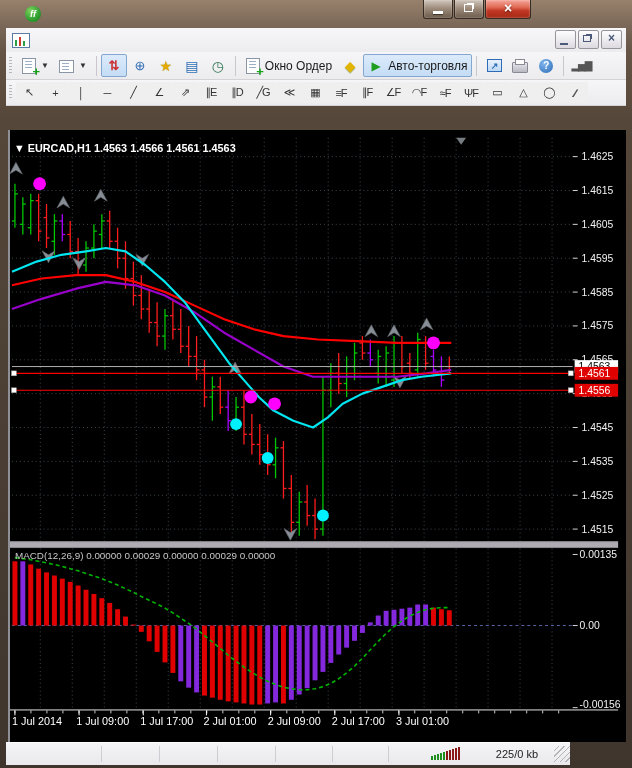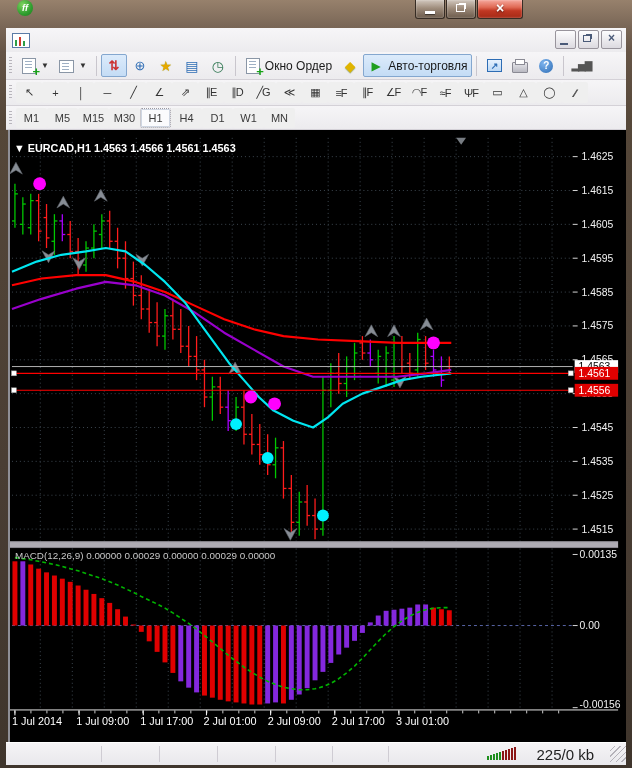--- a/index.html
+++ b/index.html
@@ -1,19 +1,19 @@
 <!DOCTYPE html>
 <html><head>
 <meta charset="utf-8">
 <style>
   html,body{margin:0;padding:0}
   body{width:632px;height:768px;overflow:hidden;font-family:"Liberation Sans",sans-serif;background:#463a31;position:relative}
   .win{position:absolute;inset:0;background:linear-gradient(180deg,#97816c,#7a6757 26px,#655446 52px,#554739 120px,#4a3e34 60%,#3f352c)}
   
-  .titlebar{position:absolute;left:8px;top:0;width:524px;height:28px;display:flex;}
+  .titlebar{position:absolute;left:16px;top:0;width:524px;height:28px;display:flex;align-items:center}
   .app-logo{width:16px;height:16px;border-radius:50%;background:radial-gradient(circle at 35% 30%,#7fd35f,#2f9e2f 60%,#1b7a1b);margin:0 6px 0 9px;color:#fff;font-size:9px;font-weight:bold;font-style:italic;display:flex;align-items:center;justify-content:center}
   .title-text{color:#fff;font-size:12px;text-shadow:0 1px 3px rgba(0,0,0,.8),0 0 6px rgba(0,0,0,.5)}
   .wbtns{position:absolute;top:0;right:9px;display:flex;gap:1px}
   .wb{width:28px;height:18px;border:1px solid #362c24;border-top:none;border-radius:0 0 3px 3px;background:linear-gradient(180deg,rgba(255,255,255,.55),rgba(255,255,255,.15) 45%,rgba(40,30,20,.25));position:relative;box-shadow:inset 0 0 2px rgba(255,255,255,.5)}
   .wb.close{width:44px;background:linear-gradient(180deg,#f5a79b,#e06a55 40%,#c03722 60%,#a52a16)}
   .g-min{position:absolute;left:9px;bottom:4px;width:10px;height:3px;background:#fff;box-shadow:0 1px 1px #0008}
   .g-restore{position:absolute;left:9px;top:4px;width:7px;height:6px;border:1px solid #fff;box-shadow:2px -2px 0 -1px #fff}
   .g-close{color:#fff;font-size:14px;font-weight:bold;line-height:16px;display:block;text-align:center;text-shadow:0 1px 2px #0008}
   
   .menubar{position:absolute;left:6px;top:28px;width:620px;height:24px;background:linear-gradient(180deg,#f7f6f8,#ecebee);border-bottom:1px solid #d4d1d7;display:flex;align-items:center}
@@ -42,21 +42,21 @@
   .doc i{position:absolute;left:2px;top:2px;width:7px;height:1px;background:#9fb0c4;box-shadow:0 3px 0 #9fb0c4,0 6px 0 #9fb0c4;}
   .fsbox{width:13px;height:11px;border:1px solid #2d6cb4;background:linear-gradient(180deg,#e8f2fd,#bcd8f5);color:#2d6cb4;font-size:9px;font-weight:bold;display:flex;align-items:center;justify-content:center}
   .printer{width:14px;height:9px;background:linear-gradient(180deg,#e6e6ea,#b9b9c2);border:1px solid #8a8a94;border-radius:1px;position:relative;margin-top:4px}
   .printer:before{content:"";position:absolute;left:2px;top:-4px;width:8px;height:4px;background:#fff;border:1px solid #8a8a94}
   .helpc{width:14px;height:14px;border-radius:50%;background:radial-gradient(circle at 35% 30%,#7fb5ef,#2d6cb4);color:#fff;font-size:10px;font-weight:bold;display:flex;align-items:center;justify-content:center}
   .lt{width:26px;height:21px;display:inline-flex;align-items:center;justify-content:center;font-size:11px;color:#333;border:1px solid transparent;border-radius:2px;letter-spacing:-1px}
   .tfb{width:31px;height:20px;display:inline-flex;align-items:center;justify-content:center;font-size:11px;color:#3a3a3a;border:1px solid transparent;border-radius:2px}
   .tfb.active{background:#fbfbfd;border:1px dotted #9a98a0;box-shadow:inset 0 0 0 1px #cfd6e2}
   
   .chartwrap{position:absolute;left:8px;top:130px;width:616px;height:612px;background:#000;border-left:2px solid #8f8f96}
-  .statusbar{position:absolute;left:6px;top:742px;width:620px;height:22px;background:linear-gradient(180deg,#f5f4f6,#e9e8ec);border-top:1px solid #fff;display:flex;align-items:center;font-size:15px;color:#222}
+  .statusbar{position:absolute;left:6px;top:742px;width:564px;height:22px;background:linear-gradient(180deg,#f5f4f6,#e9e8ec);border-top:1px solid #fff;display:flex;align-items:center;font-size:11px;color:#222}
   .scell{height:16px;border-right:1px solid #cfccd3}
   .sigbars{display:flex;align-items:flex-end;gap:1px;height:14px;margin:0 8px 2px 10px}
   .sigbars i{width:2px;display:block}
   .traffic{min-width:70px;text-align:right;padding-right:14px}
   .gripbr{width:16px;height:16px;margin-left:2px;background:repeating-linear-gradient(135deg,transparent 0 3px,#b5b2b9 3px 4px)}
 </style>
 </head>
 <body>
 
 <div class="win">
@@ -229,32 +229,20 @@
       </button>
       <button class="lt">
         <span>△</span>
       </button>
       <button class="lt">
         <span>◯</span>
       </button>
       <button class="lt">
         <span>∕∕</span>
       </button>
-    </div>
-  <div class="tb tbtf">
-      <span class="grip"></span>
-      <button class="tfb">M1</button>
-      <button class="tfb">M5</button>
-      <button class="tfb">M15</button>
-      <button class="tfb">M30</button>
-      <button class="tfb active">H1</button>
-      <button class="tfb">H4</button>
-      <button class="tfb">D1</button>
-      <button class="tfb">W1</button>
-      <button class="tfb">MN</button>
     </div>
 
   <div class="chartwrap">
       <svg width="616" height="612" viewBox="8 130 624 612" style="display:block" font-family="Liberation Sans, sans-serif">
         <rect x="8" y="130" width="616" height="612" fill="#000"></rect>
         <line x1="38.7" y1="134" x2="38.7" y2="543" stroke="#3d4750" stroke-width="1" stroke-dasharray="1 3"></line>
         <line x1="38.7" y1="550" x2="38.7" y2="712" stroke="#3d4750" stroke-width="1" stroke-dasharray="1 3"></line>
         <line x1="71.1" y1="134" x2="71.1" y2="543" stroke="#3d4750" stroke-width="1" stroke-dasharray="1 3"></line>
         <line x1="71.1" y1="550" x2="71.1" y2="712" stroke="#3d4750" stroke-width="1" stroke-dasharray="1 3"></line>
         <line x1="103.5" y1="134" x2="103.5" y2="543" stroke="#3d4750" stroke-width="1" stroke-dasharray="1 3"></line>

